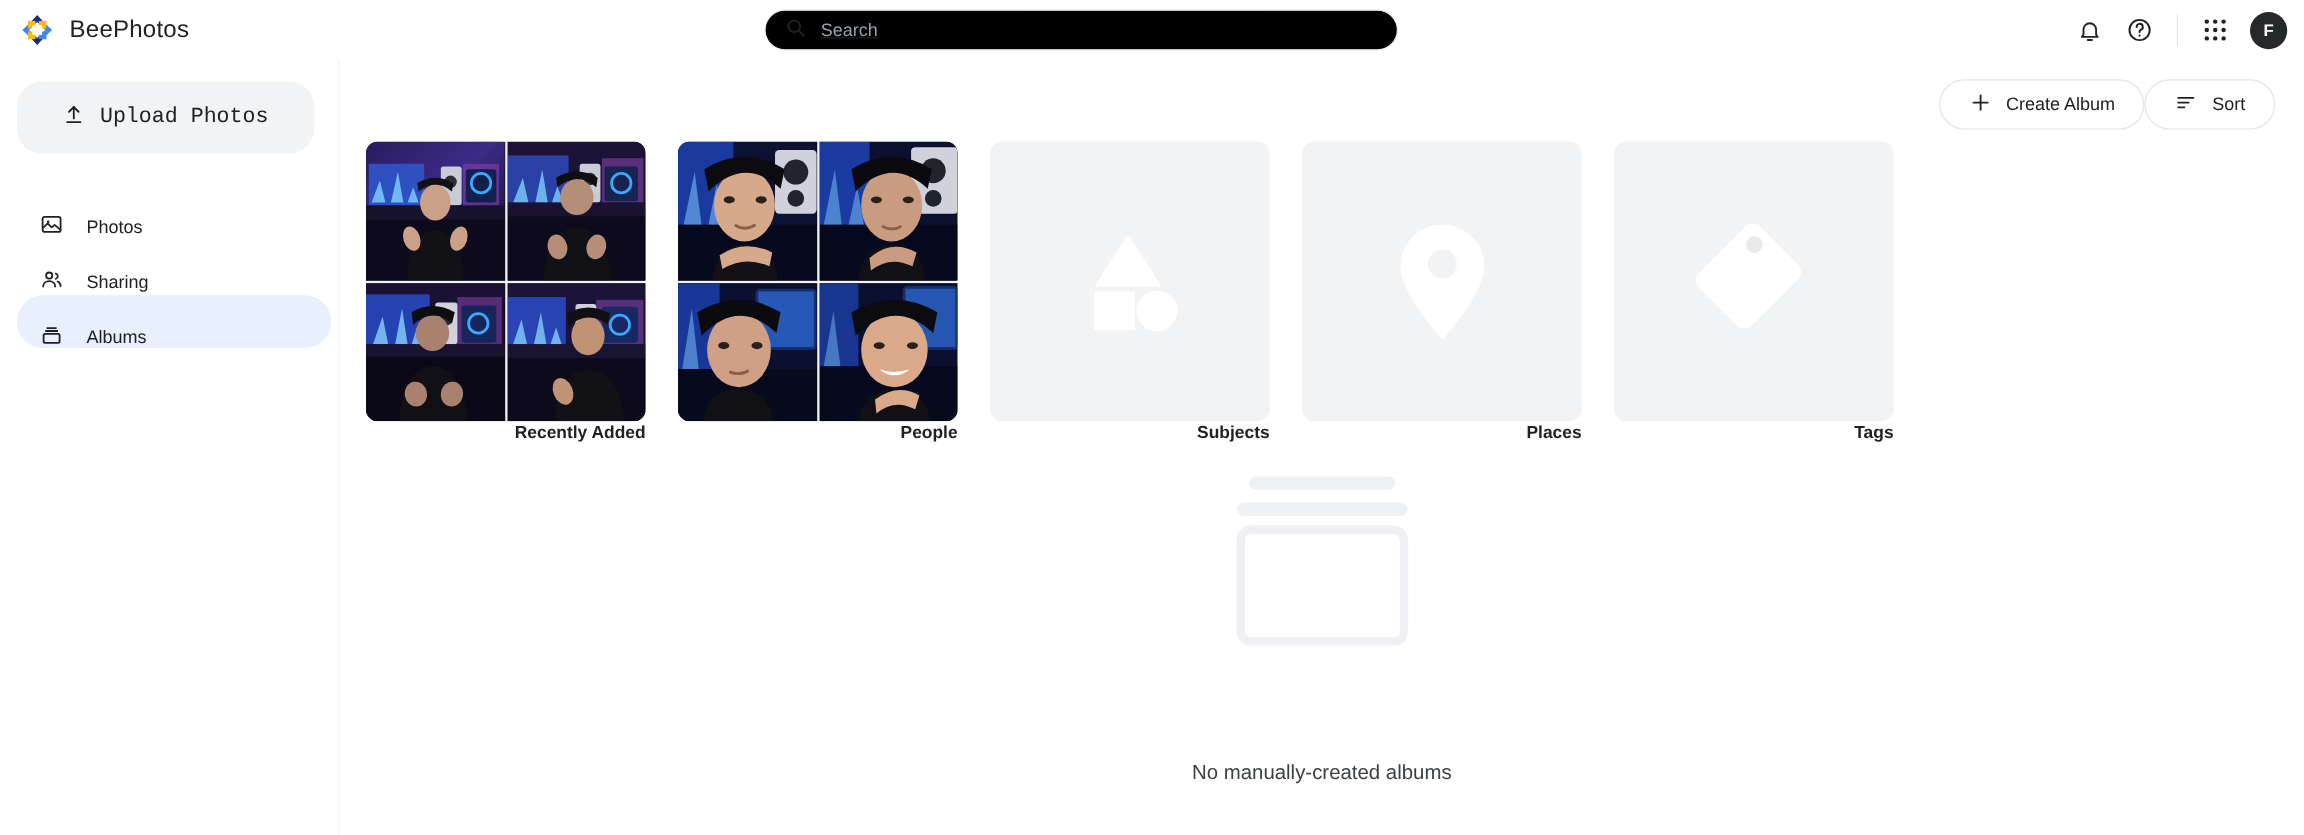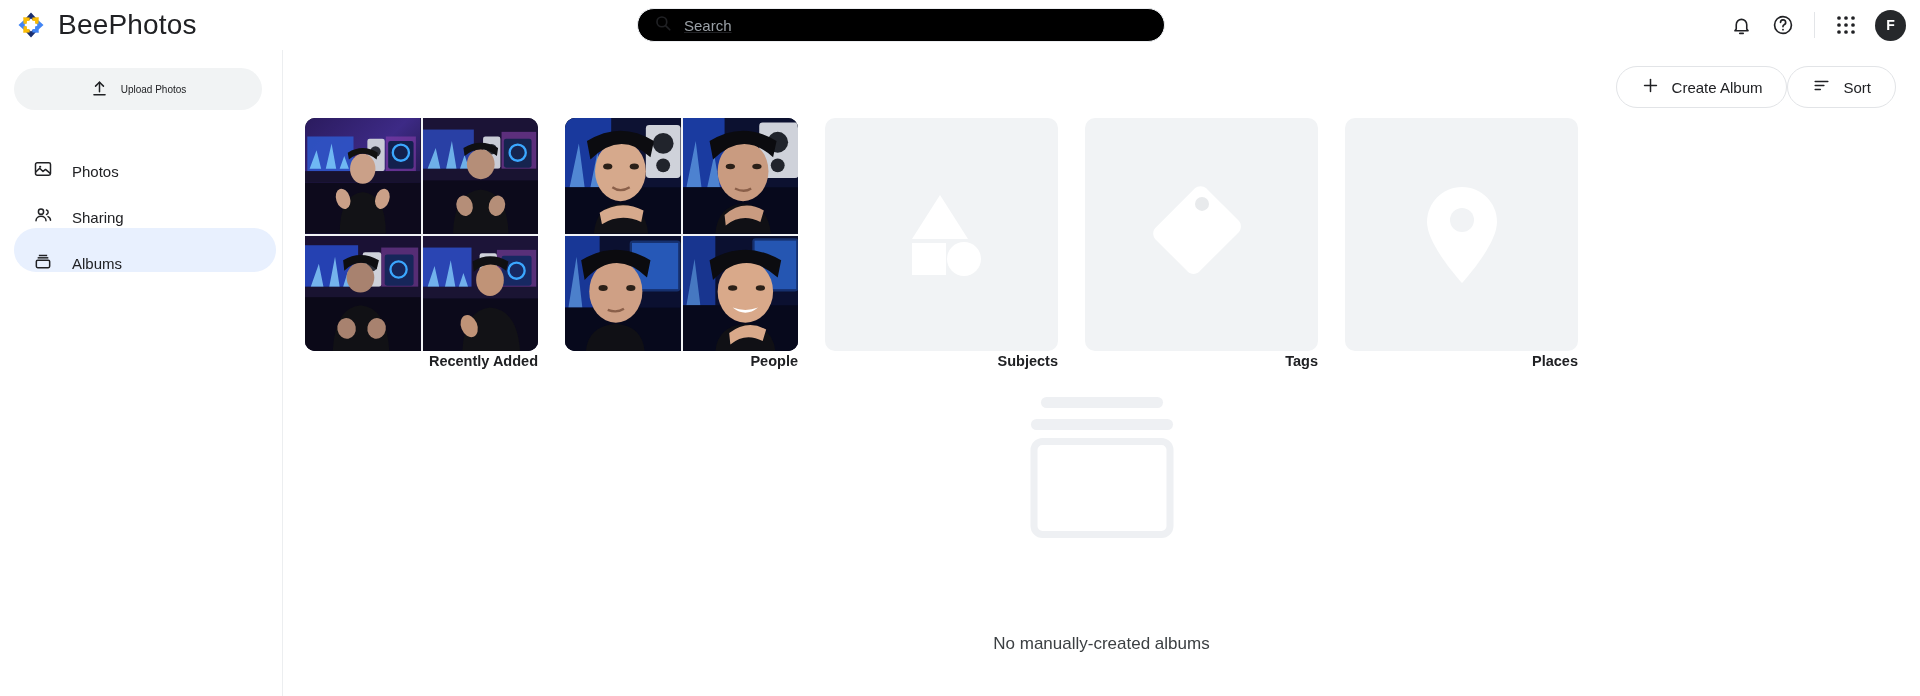--- a/index.html
+++ b/index.html
@@ -13,21 +13,21 @@
 
   
   .header {
     position: absolute; top: 0; left: 0;
     width: 1920px; height: 50px;
     display: flex; align-items: center;
     background: #ffffff;
   }
   .brand { display: flex; align-items: center; gap: 12px; padding-left: 16px; width: 470px; }
   .logo { width: 30px; height: 30px; position: relative; flex: none; }
-  .brand-name { font-size: 28px; letter-spacing: .2px; color: #202124; }
+  .brand-name { font-size: 20px; letter-spacing: .2px; color: #202124; }
   .searchbar {
     position: absolute; left: 637px; top: 8px;
     width: 528px; height: 34px;
     background: #000000; border: 1px solid #eceef1; border-radius: 18px;
     display: flex; align-items: center; gap: 12px; padding: 0 16px; text-decoration: underline;
   }
   .searchbar .ph { color: #9aa0a6; font-size: 15px; }
 
   .header-actions {
     position: absolute; right: 14px; top: 0; height: 50px;
@@ -47,25 +47,26 @@
   }
 
   
   .sidebar {
     position: absolute; left: 0; top: 50px;
     width: 283px; height: 646px;
     background: #ffffff; border-right: 1px solid #eceef0;
     padding-top: 18px;
   }
   .upload-btn {
-    margin: 0 14px 26px 14px; height: 42px;
+    margin: 0 14px 26px 14px; height: 60px;
     background: #f1f3f4; border: none; border-radius: 21px;
     display: flex; align-items: center; justify-content: center; gap: 12px;
-    font-size: 10px; color: #202124; cursor: pointer;
+    font-size: 18px; color: #202124; cursor: pointer;
     width: 248px;
+    font-family: Liberation Mono, monospace;
   }
   .nav-item {
     height: 44px; margin: 0 14px 2px 14px; border-radius: 22px;
     display: flex; align-items: flex-end; gap: 18px; padding-left: 18px;
     font-size: 15px; color: #202124; cursor: pointer;
     width: 262px;
   }
   .nav-item.active { background: #e8f0fe; }
   .nav-icon { width: 22px; height: 22px; display: flex; align-items: center; justify-content: center; flex: none; }
 
@@ -440,43 +441,43 @@
             <circle cx="72" cy="66" r="17"></circle>
           </svg>
         </div>
       </div>
       <div class="album-title">Subjects</div>
     </div>
 
     <div class="album-card">
       <div class="album-thumb">
         <div class="ph-icon">
+          <svg width="70" height="96" viewBox="0 0 70 96" fill="#ffffff">
+            <path d="M35 0 C15.7 0 0 15.7 0 35 C0 58 35 96 35 96 C35 96 70 58 70 35 C70 15.7 54.3 0 35 0 Z"></path>
+            <circle cx="35" cy="33" r="12" fill="#f1f3f5"></circle>
+          </svg>
+        </div>
+      </div>
+      <div class="album-title">Places</div>
+    </div>
+
+    <div class="album-card">
+      <div class="album-thumb">
+        <div class="ph-icon">
           <svg width="100" height="100" viewBox="0 0 100 100" fill="#ffffff">
             <g transform="rotate(45 50 50)">
               <path d="M20 14 H66 C70 14 74 18 74 22 V78 C74 82 70 86 66 86 H20 C16 86 12 82 12 78 V22 C12 18 16 14 20 14 Z"></path>
               <circle cx="28" cy="28" r="7" fill="#e8eaec"></circle>
             </g>
           </svg>
         </div>
       </div>
       <div class="album-title">Tags</div>
     </div>
 
-    <div class="album-card">
-      <div class="album-thumb">
-        <div class="ph-icon">
-          <svg width="70" height="96" viewBox="0 0 70 96" fill="#ffffff">
-            <path d="M35 0 C15.7 0 0 15.7 0 35 C0 58 35 96 35 96 C35 96 70 58 70 35 C70 15.7 54.3 0 35 0 Z"></path>
-            <circle cx="35" cy="33" r="12" fill="#f1f3f5"></circle>
-          </svg>
-        </div>
-      </div>
-      <div class="album-title">Places</div>
-    </div>
-
 
   </div>
 
   <div class="empty">
     <div class="empty-art">
       <div class="empty-bar" style="top:2px;width:122px;"></div>
       <div class="empty-bar" style="top:24px;width:142px;"></div>
       <div class="empty-box"></div>
     </div>
     <div class="empty-text">No manually-created albums</div>

